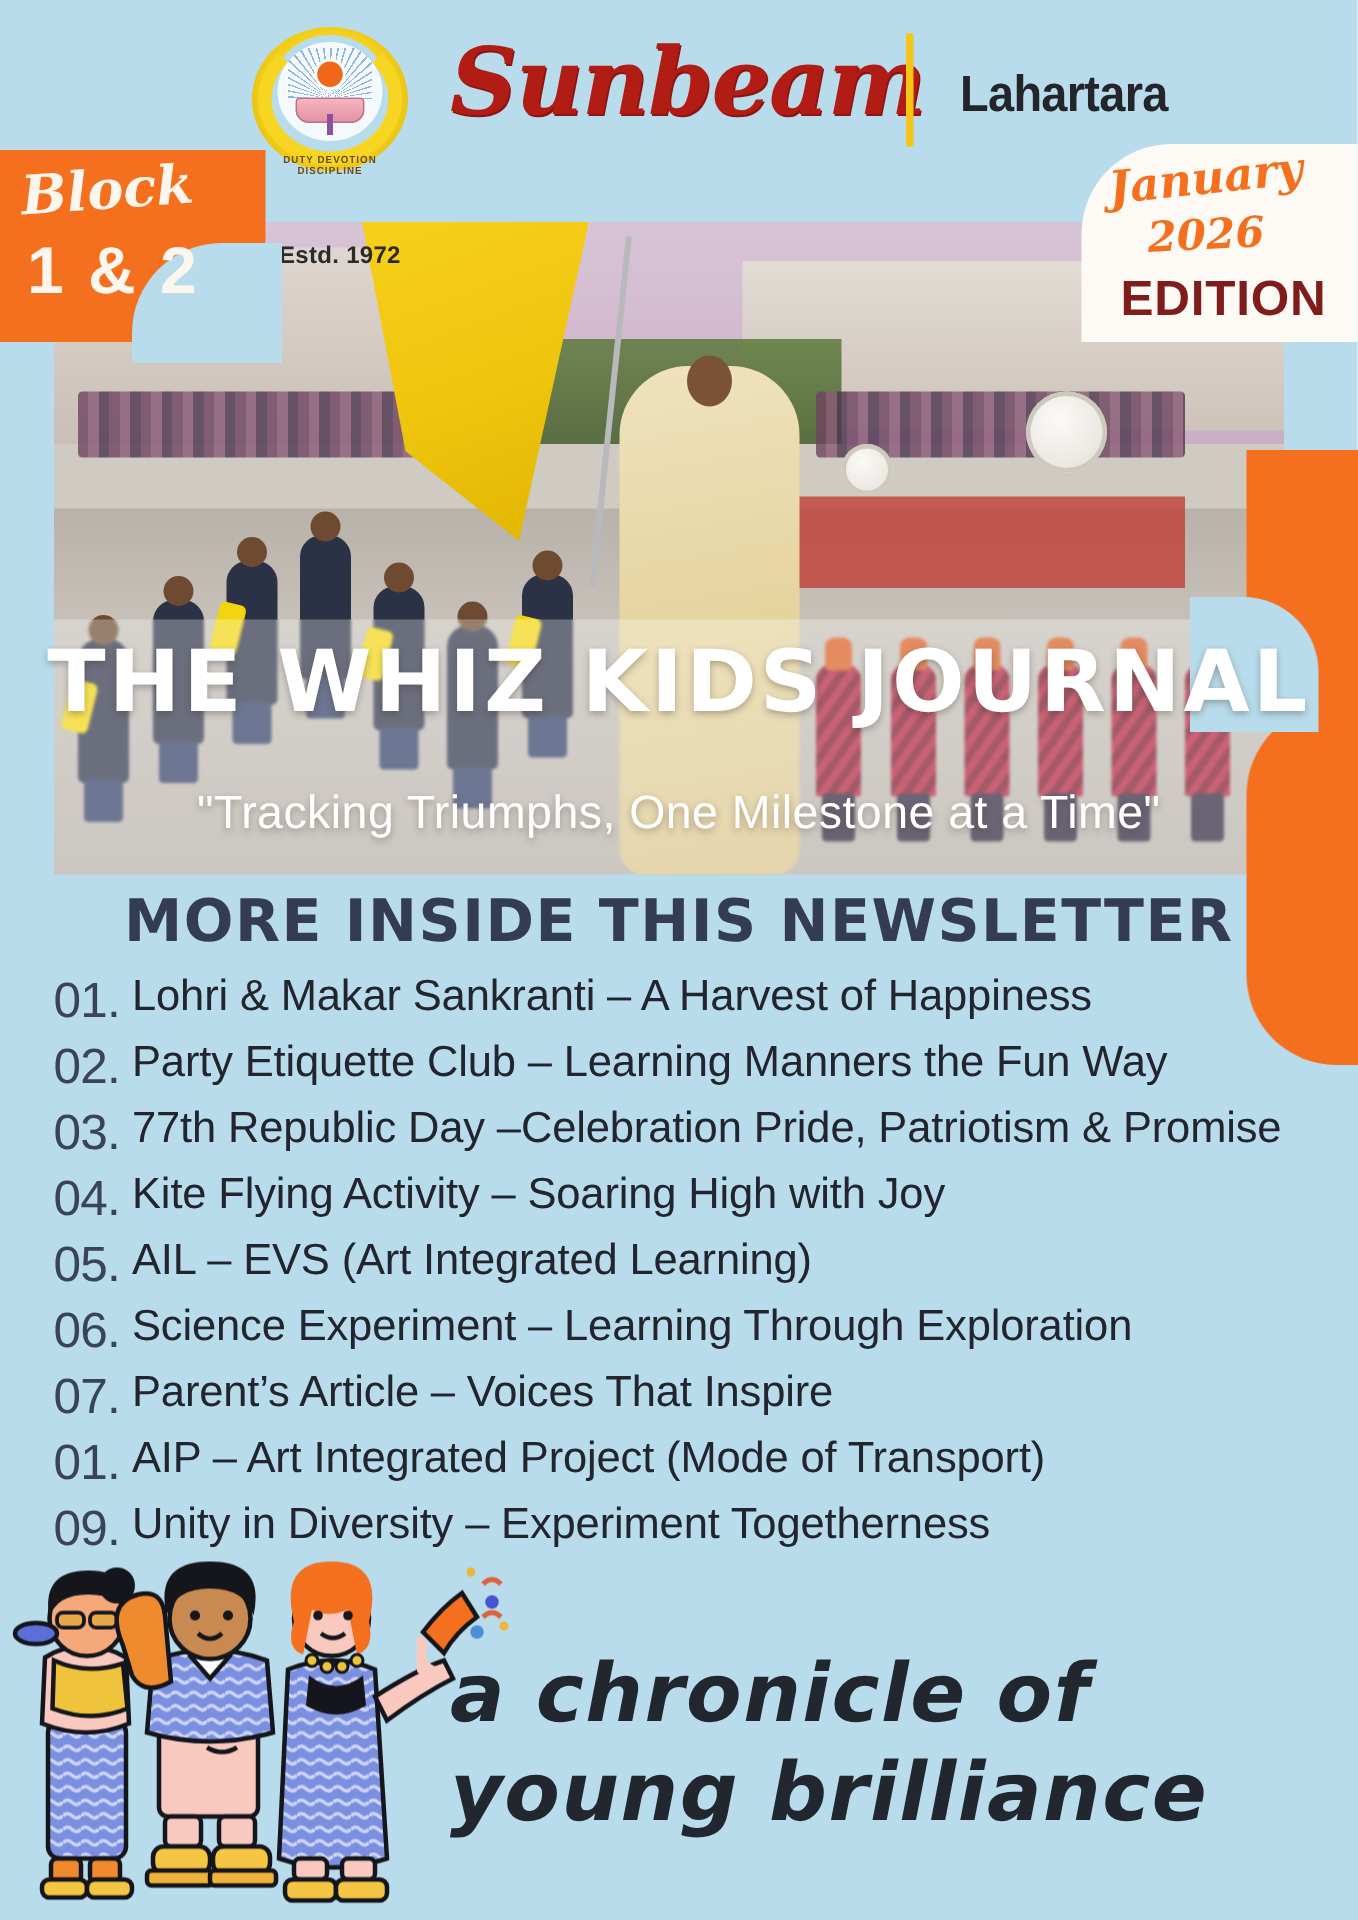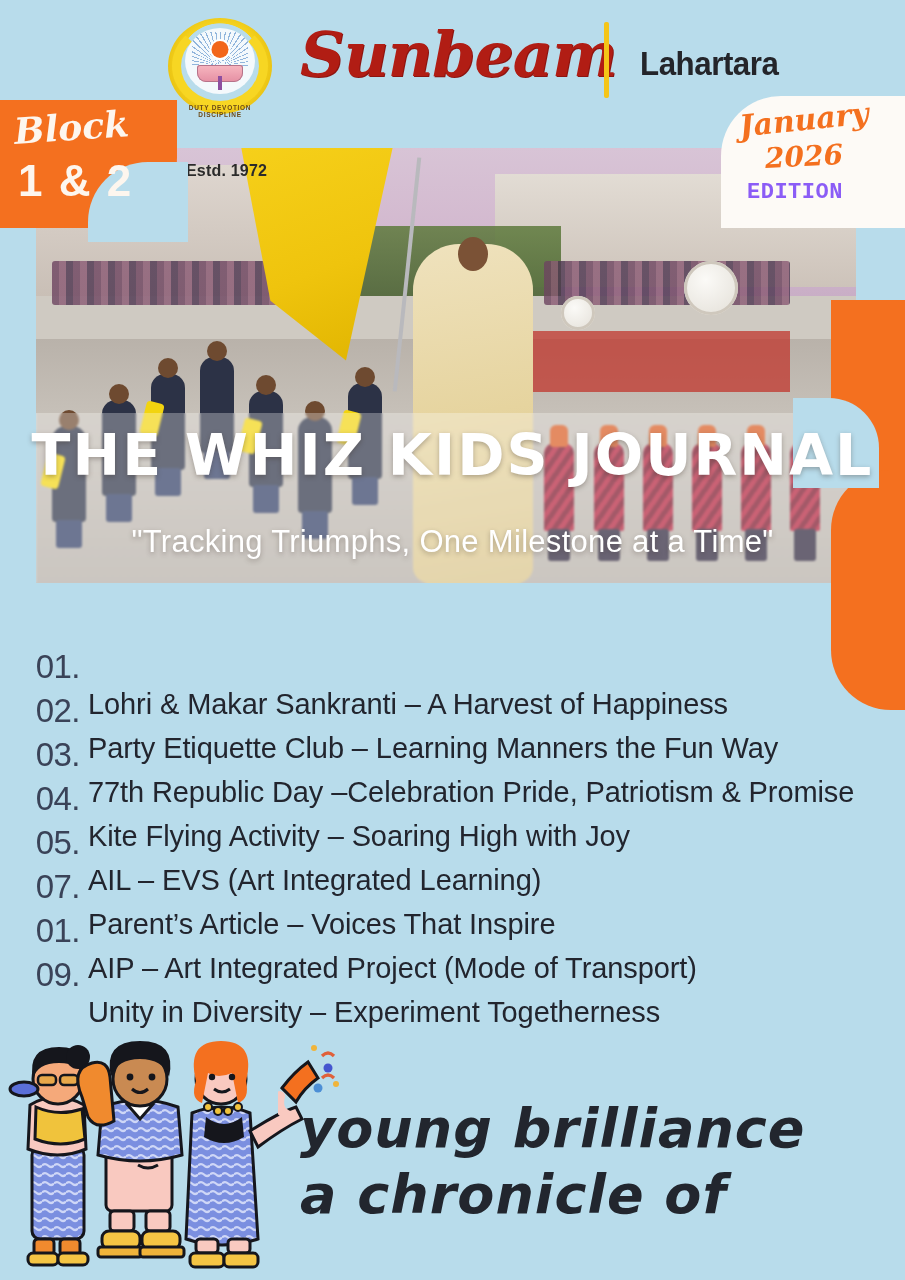--- a/index.html
+++ b/index.html
@@ -217,25 +217,24 @@
     font-family: "DejaVu Serif", serif;
     font-style: italic;
     font-weight: bold;
     font-size: 28px;
     color: #f4701f;
     transform: rotate(-3deg);
   }
   .edition-label {
     position: absolute;
     left: 26px; top: 84px;
-    font-size: 22px;
-    font-weight: bold;
-    color: #8b5cf6;
+    font-size: 33px;
+    font-weight: bold;
+    color: #7f1d1d;
     letter-spacing: .5px;
-    font-family: Liberation Mono, monospace;
   }
 
   
   .photo {
     position: absolute;
     left: 36px;
     top: 148px;
     width: 820px;
     height: 435px;
     overflow: hidden;
@@ -446,21 +445,20 @@
     font-size: 33px;
     color: #3a4358;
     letter-spacing: -.5px;
   }
   .toc-text {
     font-family: "Liberation Sans Narrow","Liberation Sans", sans-serif;
     font-size: 29px;
     color: #22252e;
     letter-spacing: -.1px;
     white-space: nowrap;
-    margin-top: 40px;
   }
 
   
   .chronicle {
     position: absolute;
     left: 300px;
     top: 1096px;
     width: 600px;
     font-family: "DejaVu Sans", sans-serif;
     font-style: italic;
@@ -573,20 +571,21 @@
     <div class="block-word">Block</div>
     <div class="block-nums">1 &amp; 2</div>
   </div>
 
   <div class="edition-badge">
     <div class="edition-month">January</div>
     <div class="edition-year">2026</div>
     <div class="edition-label">EDITION</div>
   </div>
 
+  <div class="more-inside">MORE INSIDE THIS NEWSLETTER</div>
 
   <div class="toc">
     <div class="toc-row">
       <span class="toc-num">01.</span>
       <span class="toc-text">Lohri &amp; Makar Sankranti – A Harvest of Happiness</span>
     </div>
     <div class="toc-row">
       <span class="toc-num">02.</span>
       <span class="toc-text">Party Etiquette Club – Learning Manners the Fun Way</span>
     </div>
@@ -594,20 +593,24 @@
       <span class="toc-num">03.</span>
       <span class="toc-text">77th Republic Day –Celebration Pride, Patriotism &amp; Promise</span>
     </div>
     <div class="toc-row">
       <span class="toc-num">04.</span>
       <span class="toc-text">Kite Flying Activity – Soaring High with Joy</span>
     </div>
     <div class="toc-row">
       <span class="toc-num">05.</span>
       <span class="toc-text">AIL – EVS (Art Integrated Learning)</span>
+    </div>
+    <div class="toc-row">
+      <span class="toc-num">06.</span>
+      <span class="toc-text">Science Experiment – Learning Through Exploration</span>
     </div>
     <div class="toc-row">
       <span class="toc-num">07.</span>
       <span class="toc-text">Parent’s Article – Voices That Inspire</span>
     </div>
     <div class="toc-row">
       <span class="toc-num">01.</span>
       <span class="toc-text">AIP – Art Integrated Project (Mode of Transport)</span>
     </div>
     <div class="toc-row">
@@ -685,17 +688,17 @@
     <path d="M2 56 q-4 16 10 20" stroke="#f9c9c0" stroke-width="10" fill="none" stroke-linecap="round"></path>
     <path d="M44 16 q6 -6 12 0" stroke="#e0603a" stroke-width="3.2" fill="none"></path>
     <path d="M44 38 q6 -6 12 0" stroke="#e0603a" stroke-width="3.2" fill="none"></path>
     <circle cx="50" cy="28" r="4.5" fill="#4455cf"></circle>
     <circle cx="40" cy="48" r="4.5" fill="#4c8fd6"></circle>
     <circle cx="36" cy="8" r="3" fill="#f0b43a"></circle>
     <circle cx="58" cy="44" r="3" fill="#f0b43a"></circle>
   </svg>
 
   <div class="chronicle">
+    <div>a chronicle of</div>
     <div>young brilliance</div>
-    <div>a chronicle of</div>
   </div>
 
 </div>
 
 </body></html>

